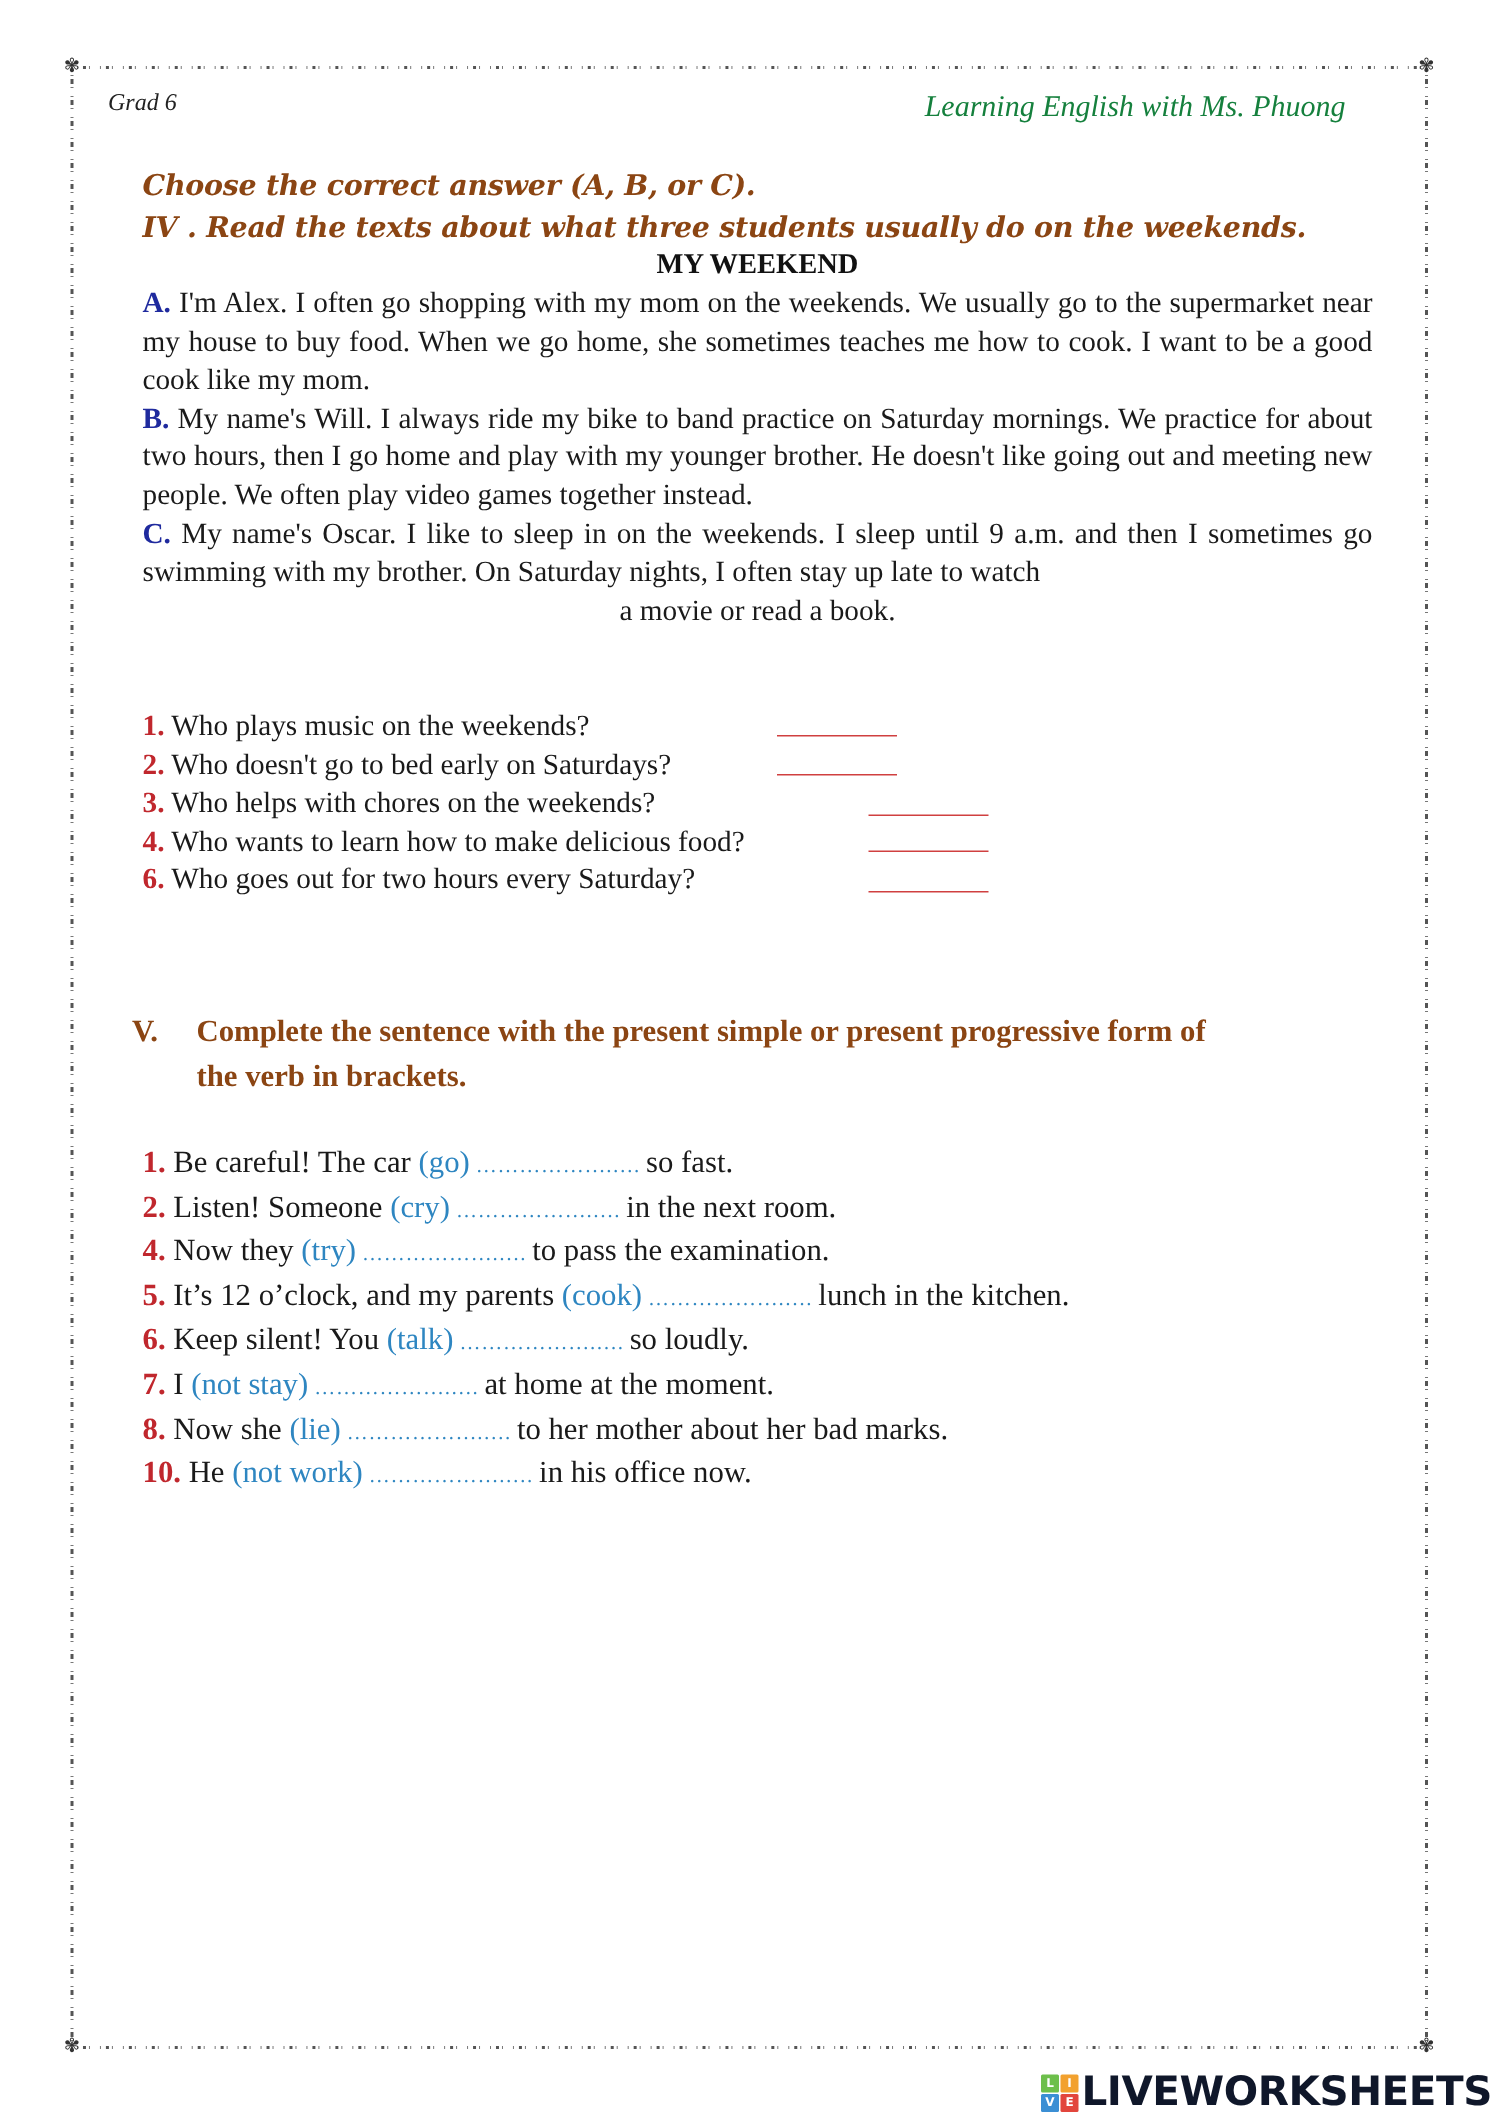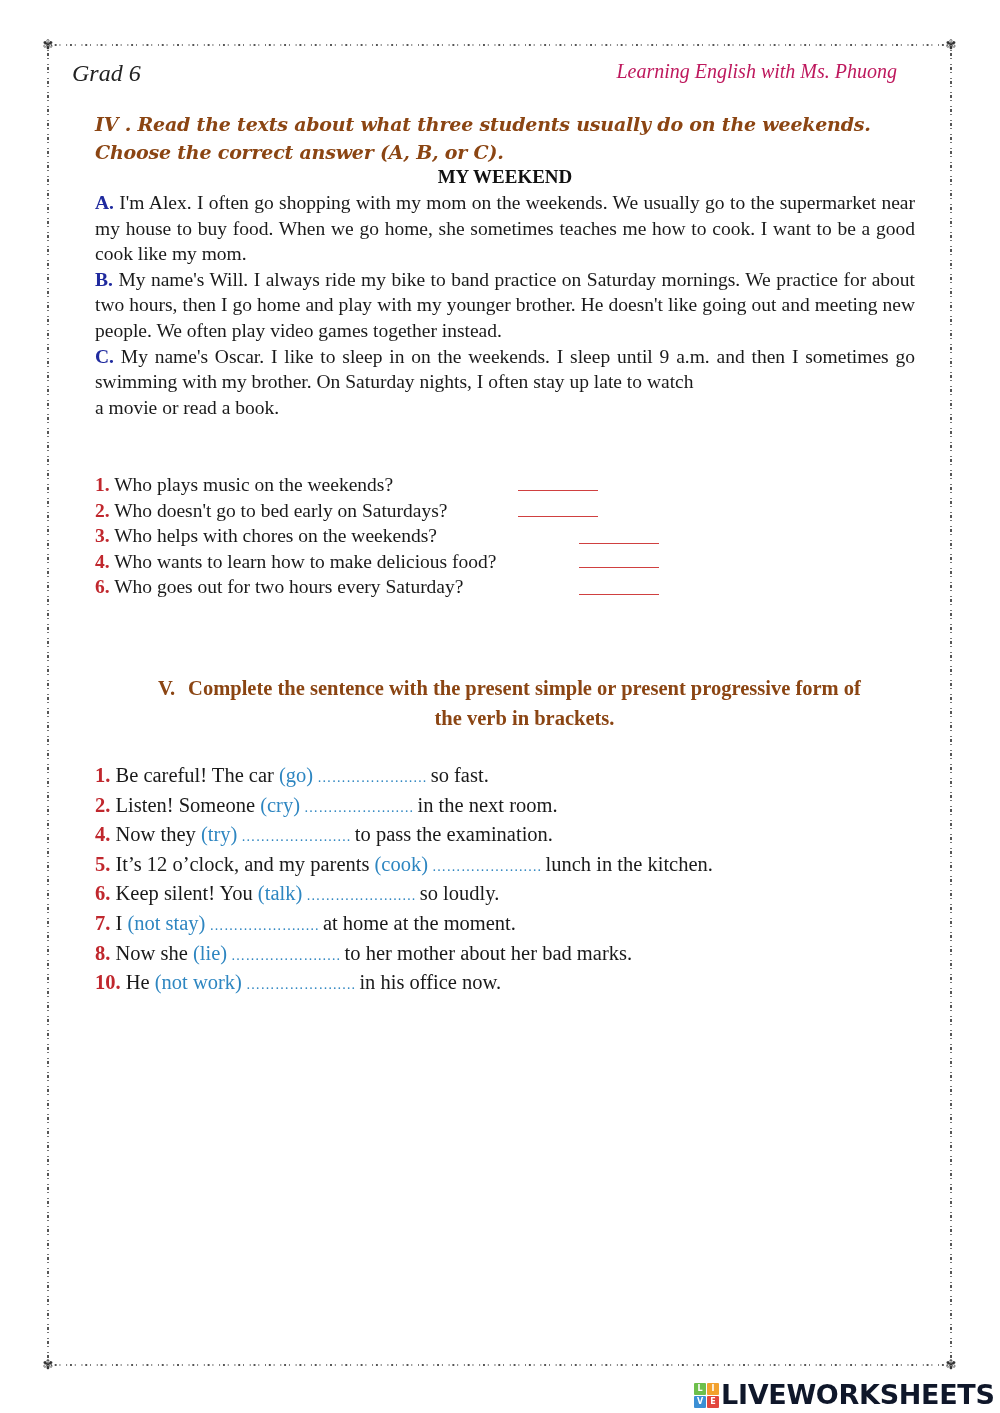--- a/index.html
+++ b/index.html
@@ -19,36 +19,36 @@
     .frame-left, .frame-right {
       background-image: repeating-linear-gradient(180deg, transparent 0 2px, #777 2px 3px, transparent 3px 5px, #555 5px 8px, transparent 8px 10px, #777 10px 11px, transparent 11px 14px);
       background-size: 2px 14px; background-repeat: repeat-y; background-position: 4px 0;
     }
     .corner { position: absolute; width: 14px; height: 14px; color: #333; font-size: 13px; line-height: 14px; text-align: center; }
     .corner.tl { left: 41px; top: 38px; }
     .corner.tr { left: 944px; top: 38px; }
     .corner.bl { left: 41px; top: 1358px; }
     .corner.br { left: 944px; top: 1358px; }
 
-    .header-left { position: absolute; left: 72px; top: 60px; font-family: "Liberation Serif", serif; font-style: italic; font-size: 24px; color: #222; }
-    .header-right { position: absolute; right: 103px; top: 60px; font-family: "Liberation Serif", serif; font-style: italic; font-size: 20px; color: #be185d; }
+    .header-left { position: absolute; left: 72px; top: 60px; font-family: "Liberation Serif", serif; font-style: italic; font-size: 16px; color: #222; }
+    .header-right { position: absolute; right: 103px; top: 60px; font-family: "Liberation Serif", serif; font-style: italic; font-size: 20px; color: #15803d; }
 
     .sec4-title { position: absolute; left: 95px; top: 110px; width: 820px; font-family: "DejaVu Serif", serif; font-style: italic; font-weight: bold; font-size: 19px; line-height: 28px; color: #8b4513; letter-spacing: -0.2px; }
     .passage-title { position: absolute; left: 0; width: 1010px; top: 166px; text-align: center; font-family: "Liberation Serif", serif; font-weight: bold; font-size: 19px; color: #111; }
 
     .passage { position: absolute; left: 95px; top: 190px; width: 820px; font-family: "Liberation Serif", serif; font-size: 19.5px; line-height: 25.6px; text-align: justify; color: #1a1a1a; }
     .passage p { margin: 0; }
     .letter { color: #1f2a9e; font-weight: bold; }
 
     .questions { position: absolute; left: 95px; top: 472px; width: 620px; font-family: "Liberation Serif", serif; font-size: 19.5px; line-height: 25.6px; color: #1a1a1a; }
     .q-row { position: relative; height: 25.6px; }
     .q-num { color: #c0272d; font-weight: bold; }
     .q-blank { position: absolute; top: 18px; height: 0; border-bottom: 1.5px solid #d04040; width: 80px; }
 
-    .sec5-title { position: absolute; left: 88px; top: 673px; width: 830px; font-family: "Liberation Serif", serif; font-weight: bold; font-size: 20.5px; line-height: 30px; color: #8b4513; text-align: center; }
+    .sec5-title { position: absolute; left: 88px; top: 673px; width: 830px; font-family: "Liberation Serif", serif; font-weight: bold; font-size: 20.5px; line-height: 30px; color: #8b4513; }
     .sec5-title .roman { display: inline-block; width: 43px; }
     .sec5-title .indent { padding-left: 43px; }
 
     .exercises { position: absolute; left: 95px; top: 752px; width: 830px; font-family: "Liberation Serif", serif; font-size: 20.5px; line-height: 27.6px; color: #1a1a1a; margin-top: 10px; }
     .ex-row { white-space: nowrap; }
     .ex-num { color: #c0272d; font-weight: bold; }
     .ex-verb { color: #2e86c1; }
     .ex-dots { color: #2e86c1; font-size: 14px; letter-spacing: 0.5px; }
 
     .logo { position: absolute; left: 694px; top: 1379px; display: flex; align-items: center; }
@@ -65,30 +65,30 @@
 <div class="frame-right"></div>
 <div class="corner tl">✾</div>
 <div class="corner tr">✾</div>
 <div class="corner bl">✾</div>
 <div class="corner br">✾</div>
 
 <div class="header-left">Grad 6</div>
 <div class="header-right">Learning English with Ms. Phuong</div>
 
 <div class="sec4-title">
+  <div>Choose the correct answer (A, B, or C).</div>
   <div>IV . Read the texts about what three students usually do on the weekends.</div>
-  <div>Choose the correct answer (A, B, or C).</div>
 </div>
 <div class="passage-title">MY WEEKEND</div>
 
 <div class="passage">
   <p><span class="letter">A.</span><span> I'm Alex. I often go shopping with my mom on the weekends. We usually go to the supermarket near my house to buy food. When we go home, she sometimes teaches me how to cook. I want to be a good cook like my mom.</span></p>
   <p><span class="letter">B.</span><span> My name's Will. I always ride my bike to band practice on Saturday mornings. We practice for about two hours, then I go home and play with my younger brother. He doesn't like going out and meeting new people. We often play video games together instead.</span></p>
   <p><span class="letter">C.</span><span> My name's Oscar. I like to sleep in on the weekends. I sleep until 9 a.m. and then I sometimes go swimming with my brother. On Saturday nights, I often stay up late to watch</span></p>
-  <p style="text-align:left">a movie or read a book.</p>
+  <p style="text-align:center">a movie or read a book.</p>
 </div>
 
 <div class="questions">
   <div class="q-row">
     <span class="q-num">1.</span><span> Who plays music on the weekends?</span>
     <span class="q-blank" style="left:423px"></span>
   </div>
   <div class="q-row">
     <span class="q-num">2.</span><span> Who doesn't go to bed early on Saturdays?</span>
     <span class="q-blank" style="left:423px"></span>

